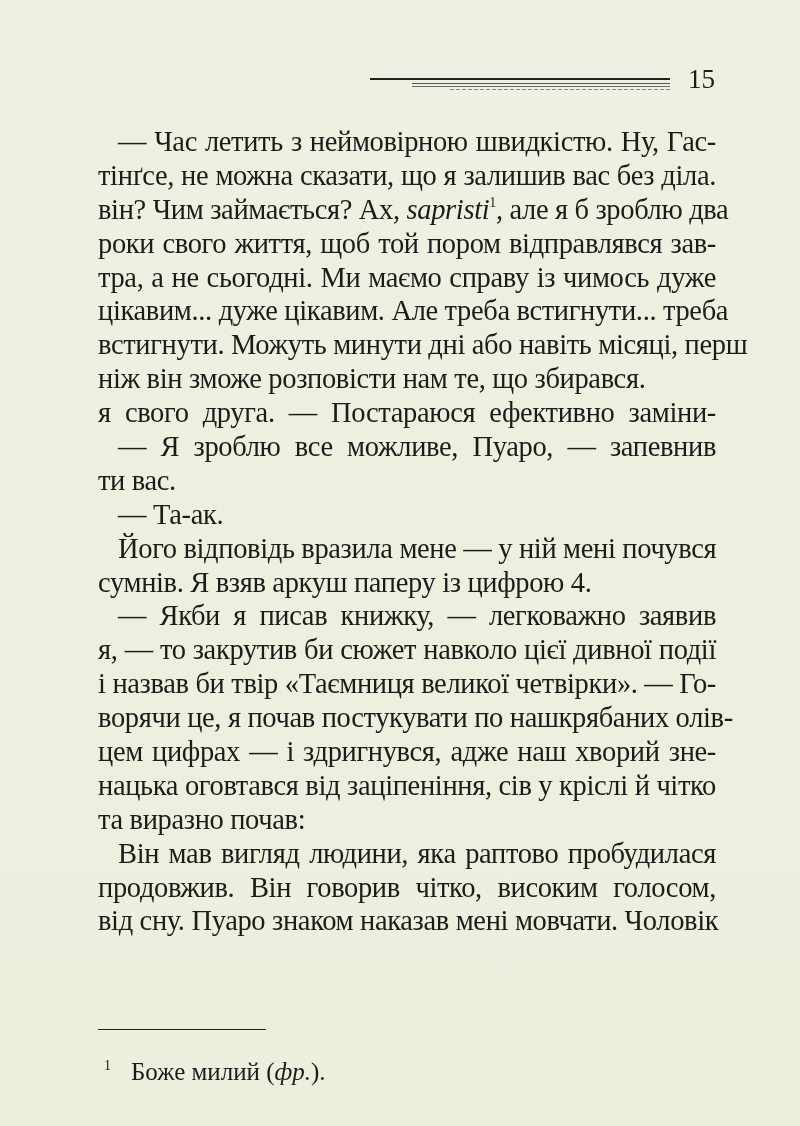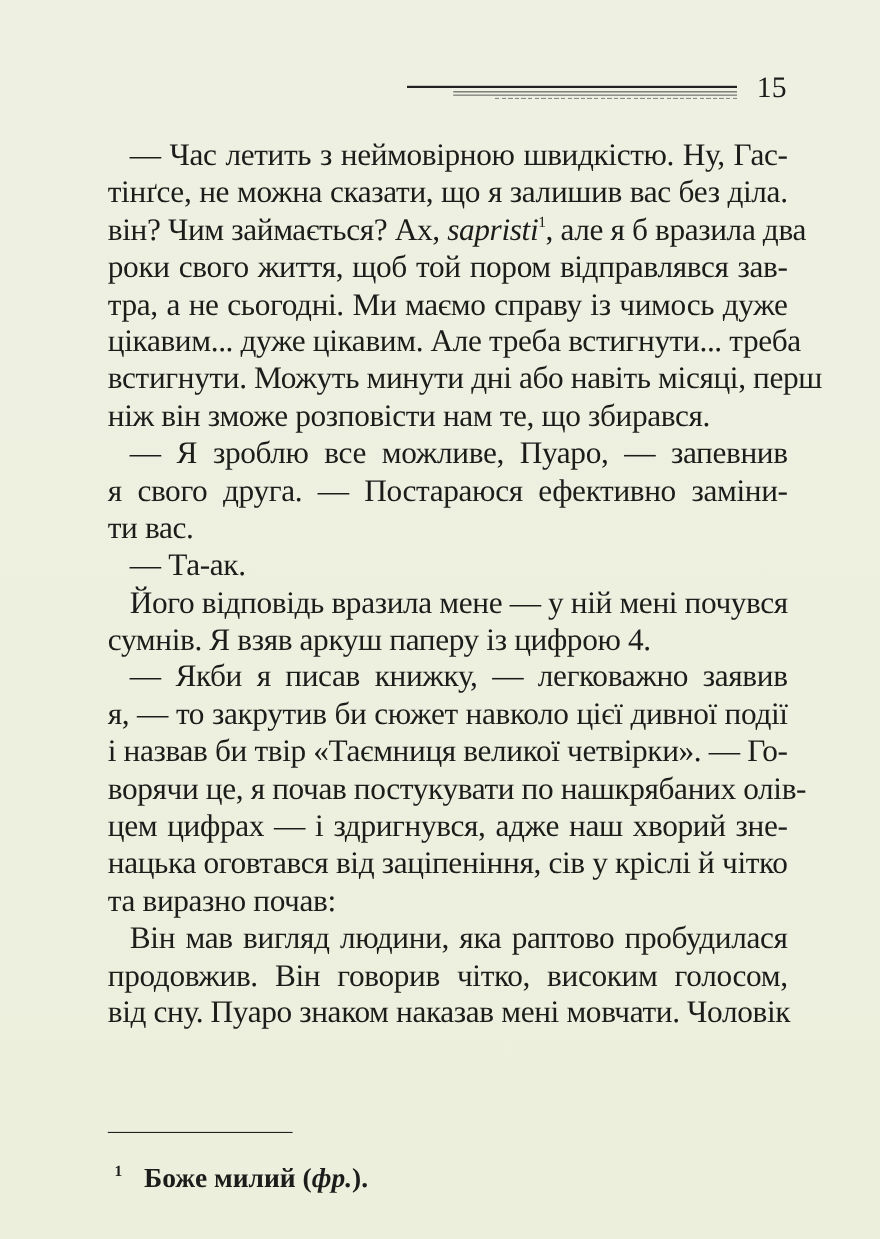--- a/index.html
+++ b/index.html
@@ -99,21 +99,20 @@
       height: 1px;
       background: #222;
     }
     .footnote {
       position: absolute;
       left: 104px;
       top: 1051px;
       font-size: 25px;
       line-height: 30px;
       white-space: nowrap;
-      font-weight: bold;
     }
     .footnote .mark {
       font-size: 14px;
       vertical-align: 10px;
       margin-right: 20px;
     }
   </style>
 </head>
 <body>
 
@@ -123,28 +122,28 @@
     <div class="header-rule-1"></div>
     <div class="header-rule-2"></div>
     <div class="header-rule-3"></div>
     <div class="header-rule-4"></div>
     <div class="page-number">15</div>
   </div>
 
   <div class="text-block" id="text-block">
       <div class="line indent">— Час летить з неймовірною швидкістю. Ну, Гас-</div>
       <div class="line">тінґсе, не можна сказати, що я залишив вас без діла.</div>
-      <div class="line"><span>він? Чим займається? Ах, </span><span class="it">sapristi</span><sup class="fn">1</sup><span>, але я б вразила два</span></div>
+      <div class="line"><span>він? Чим займається? Ах, </span><span class="it">sapristi</span><sup class="fn">1</sup><span>, але я б зроблю два</span></div>
       <div class="line">роки свого життя, щоб той пором відправлявся зав-</div>
       <div class="line">тра, а не сьогодні. Ми маємо справу із чимось дуже</div>
       <div class="line">цікавим... дуже цікавим. Але треба встигнути... треба</div>
       <div class="line">встигнути. Можуть минути дні або навіть місяці, перш</div>
       <div class="line last">ніж він зможе розповісти нам те, що збирався.</div>
+      <div class="line">я свого друга. — Постараюся ефективно заміни-</div>
       <div class="line indent">— Я зроблю все можливе, Пуаро, — запевнив</div>
-      <div class="line">я свого друга. — Постараюся ефективно заміни-</div>
       <div class="line last">ти вас.</div>
       <div class="line indent last">— Та-ак.</div>
       <div class="line indent">Його відповідь вразила мене — у ній мені почувся</div>
       <div class="line last">сумнів. Я взяв аркуш паперу із цифрою 4.</div>
       <div class="line indent">— Якби я писав книжку, — легковажно заявив</div>
       <div class="line">я, — то закрутив би сюжет навколо цієї дивної події</div>
       <div class="line">і назвав би твір «Таємниця великої четвірки». — Го-</div>
       <div class="line">ворячи це, я почав постукувати по нашкрябаних олів-</div>
       <div class="line">цем цифрах — і здригнувся, адже наш хворий зне-</div>
       <div class="line">нацька оговтався від заціпеніння, сів у кріслі й чітко</div>

